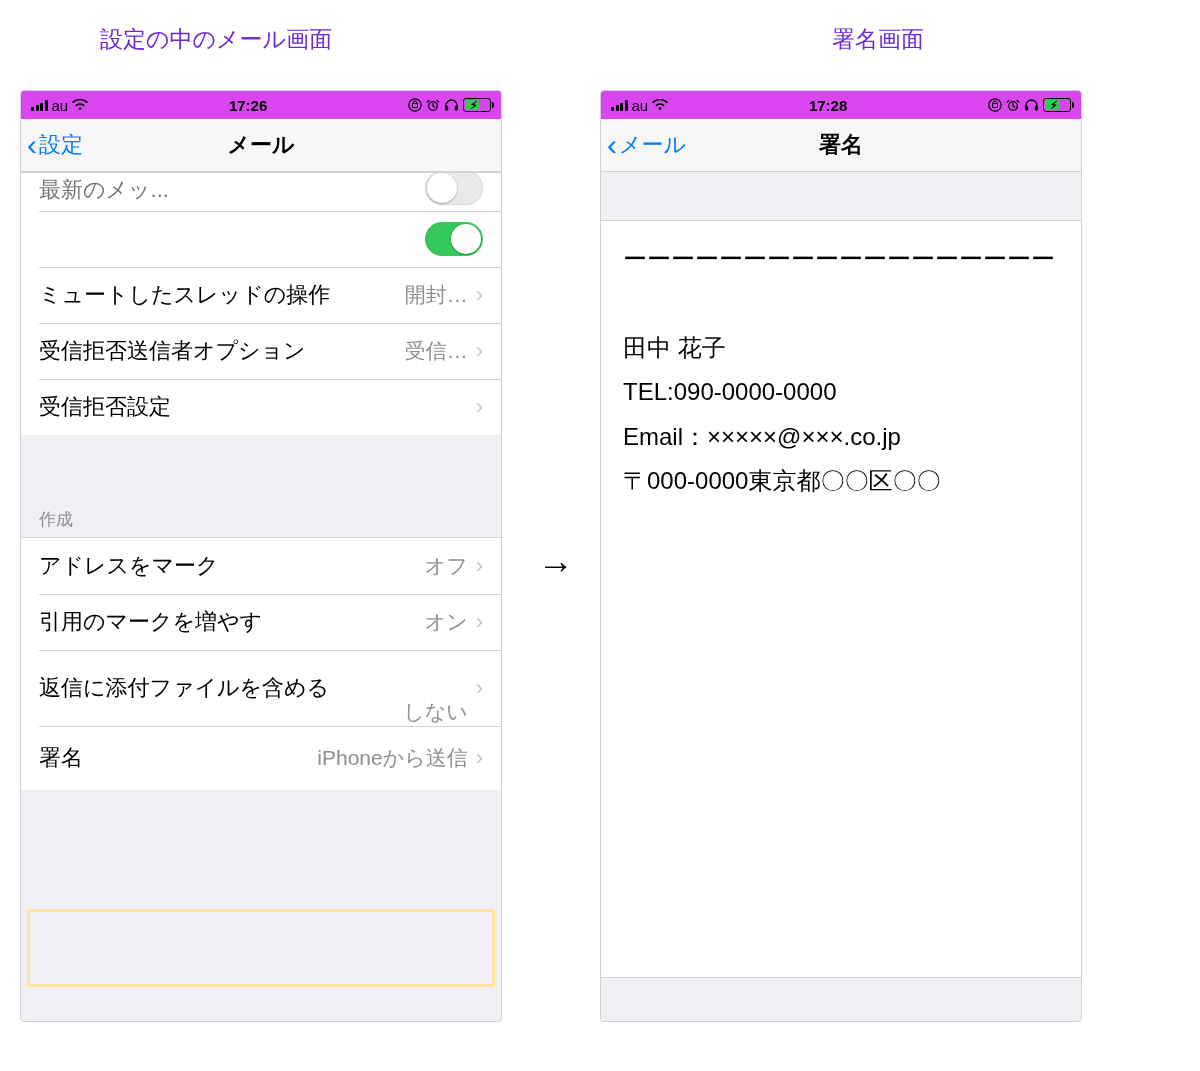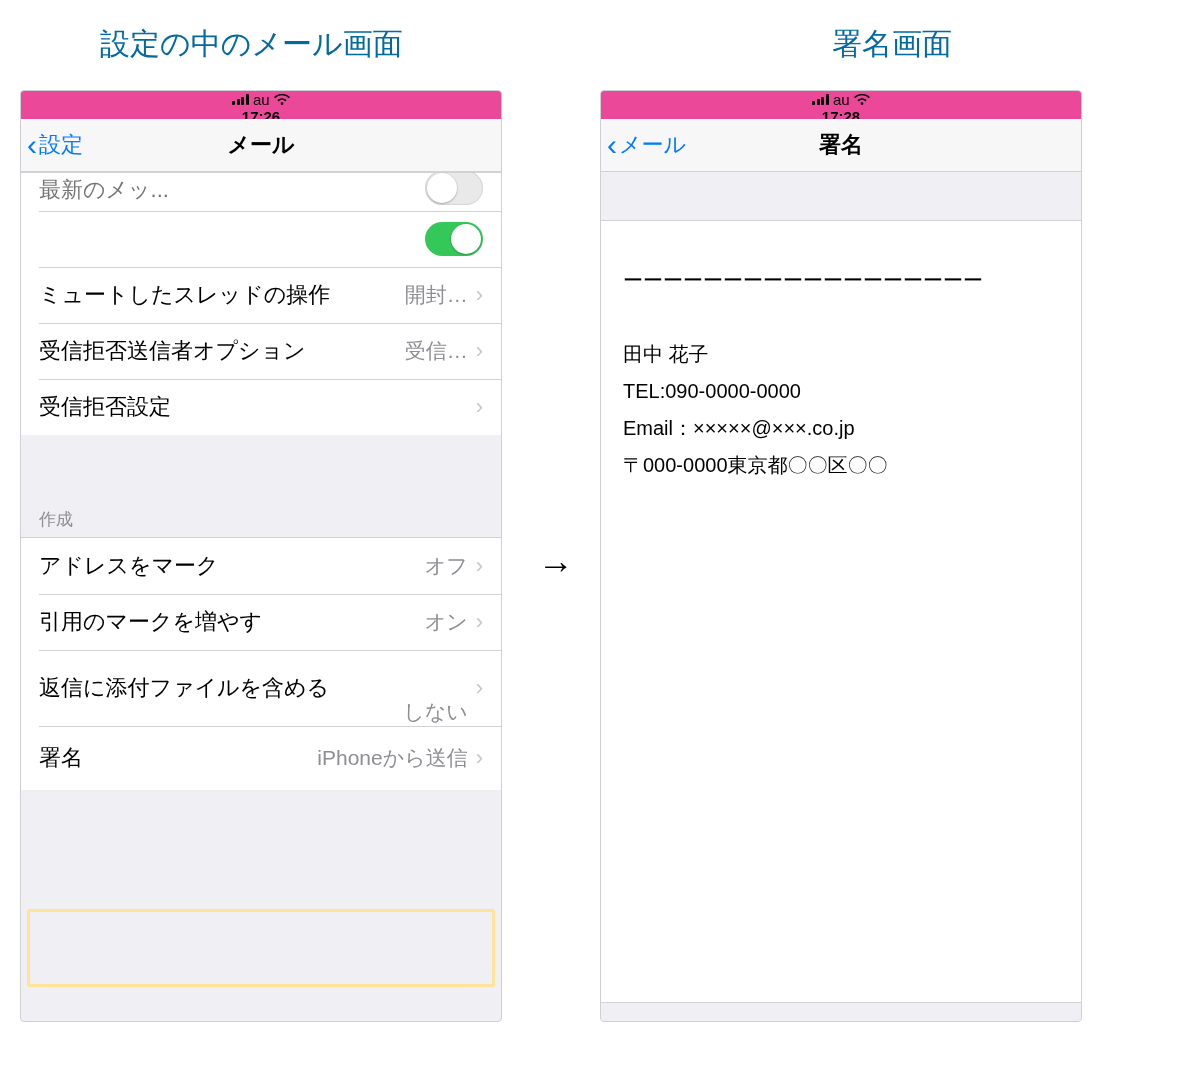--- a/index.html
+++ b/index.html
@@ -23,46 +23,45 @@
     font-size:22px;
     -webkit-font-smoothing:antialiased;
   }
   .stage{
     position:relative;
     width:1200px;
     height:1071px;
   }
   .caption{
     position:absolute;
-    font-size:30px;
+    font-size:23px;
     font-weight:400;
-    color:#0369a1;
+    color:#6d28d9;
     white-space:nowrap;
   }
   .phone{
     position:absolute;
     width:480px;
     border:1px solid var(--phone-border);
     border-radius:4px;
     background:var(--ios-gray-bg);
     overflow:hidden;
     font-size:22px;
   }
   
   .status-bar{
     height:28px;
     display:flex;
     align-items:center;
     justify-content:space-between;
     padding:0 10px;
-    background:#ec4899;
+    background:#d946ef;
     font-size:15px;
     font-weight:600;
     color:var(--status-black);
-    flex-direction:column;
   }
   .status-left,.status-right{display:flex;align-items:center;gap:4px;}
   .status-center{font-weight:600;}
   .signal{display:inline-flex;align-items:flex-end;gap:1.5px;height:11px;}
   .signal i{width:3px;background:#000;border-radius:1px;display:block;}
   .signal i:nth-child(1){height:4px;}
   .signal i:nth-child(2){height:6px;}
   .signal i:nth-child(3){height:8px;}
   .signal i:nth-child(4){height:11px;}
   .status-carrier{font-weight:400;}
@@ -159,22 +158,22 @@
   .highlight-row{
     position:absolute;
     border:3px solid var(--ios-highlight);
     border-radius:2px;
     pointer-events:none;
   }
   
   .sig-pad-top{height:48px;background:var(--ios-gray-bg);}
   .sig-editor{
     background:#fff;
-    padding:41px 22px 180px;
-    font-size:20px;
+    padding:16px 22px 180px;
+    font-size:24px;
     line-height:1.85;
     border-top:1px solid var(--ios-hairline);
     border-bottom:1px solid var(--ios-hairline);
     white-space:pre-wrap;
     word-break:break-all;
     min-height:560px;
   }
   .sig-bottom{height:300px;background:var(--ios-gray-bg);}
   
   .transition-arrow{

